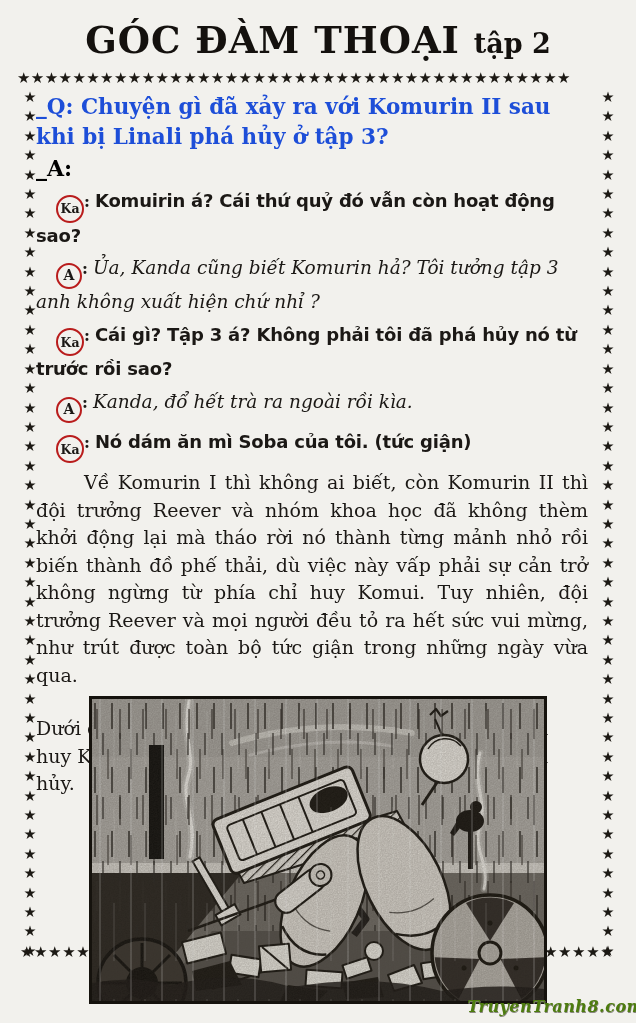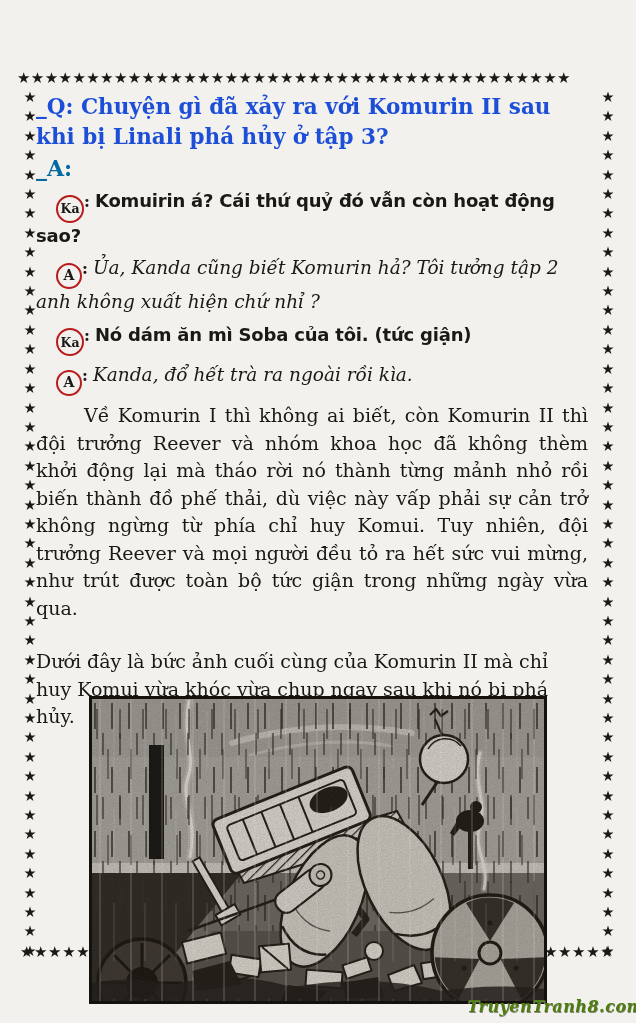--- a/index.html
+++ b/index.html
@@ -20,21 +20,21 @@
   .star-row-top{left:17px;top:69px;width:604px;font-size:15px;letter-spacing:0.4px;white-space:nowrap;}
   .star-col{top:88px;width:18px;font-size:14.5px;line-height:19.4px;white-space:pre-line;text-align:center;}
   .star-col.left{left:21px;}
   .star-col.right{left:599px;}
   .star-row-bottom{top:943px;font-size:15px;letter-spacing:0.6px;white-space:nowrap;}
   .star-row-bottom.bl{left:20px;}
   .star-row-bottom.br{left:544px;}
   
   .content{position:absolute;left:36px;top:92px;width:552px;}
   .q-block{font-size:21.5px;line-height:30px;font-weight:bold;color:#1d4ed8;margin:0;}
-  .a-label{font-size:22px;line-height:28px;font-weight:bold;color:#0369a1;margin:2px 0 2px 0;}
+  .a-label{font-size:22px;line-height:28px;font-weight:bold;color:#000000;margin:2px 0 2px 0;}
   .dlg{margin:6px 0;text-indent:20px;line-height:25.5px;}
   .circ{
     display:inline-flex;align-items:center;justify-content:center;
     width:24px;height:24px;border:2px solid #b91c1c;border-radius:50%;
     font-weight:bold;vertical-align:-6px;text-indent:0;background:transparent;
   }
   .dlg.ka .circ{font-size:12.5px;}
   .dlg.a  .circ{font-size:14px;width:22px;height:22px;}
   .dlg .colon{font-weight:bold;}
   .dlg.ka .txt{
@@ -55,20 +55,24 @@
     position:absolute;left:16px;top:997px;width:628px;text-align:right;
     font-weight:bold;font-style:italic;font-size:16px;letter-spacing:0.5px;
     color:#4d7c0f;text-shadow:0.5px 0.5px 0 #8a8781;
   }
 </style>
 </head>
 <body>
 
 <div class="page">
 
+  <div class="title">
+    <span>GÓC ĐÀM THOẠI</span>
+    <span class="vol">tập 2</span>
+  </div>
 
   <div class="stars star-row-top">★★★★★★★★★★★★★★★★★★★★★★★★★★★★★★★★★★★★★★★★</div>
   <div class="stars star-col left">★
 ★
 ★
 ★
 ★
 ★
 ★
 ★
@@ -158,27 +162,28 @@
   <div class="stars star-row-bottom br">★★★★★</div>
 
   <div class="content">
 
     <p class="q-block"><span>_Q:</span> <span>Chuyện gì đã xảy ra với Komurin II sau khi bị Linali phá hủy ở tập 3?</span></p>
 
     <p class="a-label">_A:</p>
 
     <p class="dlg ka"><span class="circ">Ka</span><span class="colon">:</span> <span class="txt">Komuirin á? Cái thứ quỷ đó vẫn còn hoạt động sao?</span></p>
 
-    <p class="dlg a"><span class="circ">A</span><span class="colon">:</span> <span class="txt">Ủa, Kanda cũng biết Komurin hả? Tôi tưởng tập 2 anh không xuất hiện chứ nhỉ ?</span></p>
-
-
+    <p class="dlg a"><span class="circ">A</span><span class="colon">:</span> <span class="txt">Ủa, Kanda cũng biết Komurin hả? Tôi tưởng tập 3 anh không xuất hiện chứ nhỉ ?</span></p>
+
+    <p class="dlg ka"><span class="circ">Ka</span><span class="colon">:</span> <span class="txt">Cái gì? Tập 3 á? Không phải tôi đã phá hủy nó từ trước rồi sao?</span></p>
+
+
+    <p class="dlg a"><span class="circ">A</span><span class="colon">:</span> <span class="txt">Kanda, đổ hết trà ra ngoài rồi kìa.</span></p>
 
     <p class="dlg ka"><span class="circ">Ka</span><span class="colon">:</span> <span class="txt">Nó dám ăn mì Soba của tôi. (tức giận)</span></p>
-
-    <p class="dlg a"><span class="circ">A</span><span class="colon">:</span> <span class="txt">Kanda, đổ hết trà ra ngoài rồi kìa.</span></p>
 
     <p class="story">Về Komurin I thì không ai biết, còn Komurin II thì đội trưởng Reever và nhóm khoa học đã không thèm khởi động lại mà tháo rời nó thành từng mảnh nhỏ rồi biến thành đồ phế thải, dù việc này vấp phải sự cản trở không ngừng từ phía chỉ huy Komui. Tuy nhiên, đội trưởng Reever và mọi người đều tỏ ra hết sức vui mừng, như trút được toàn bộ tức giận trong những ngày vừa qua.</p>
 
     <p class="caption">Dưới đây là bức ảnh cuối cùng của Komurin II mà chỉ huy Komui vừa khóc vừa chụp ngay sau khi nó bị phá hủy.</p>
   </div>
 
   <div class="photo-frame">
     <svg width="452" height="302" viewBox="0 0 452 302">
       <defs>
         <pattern id="rainA" width="17" height="64" patternUnits="userSpaceOnUse">

